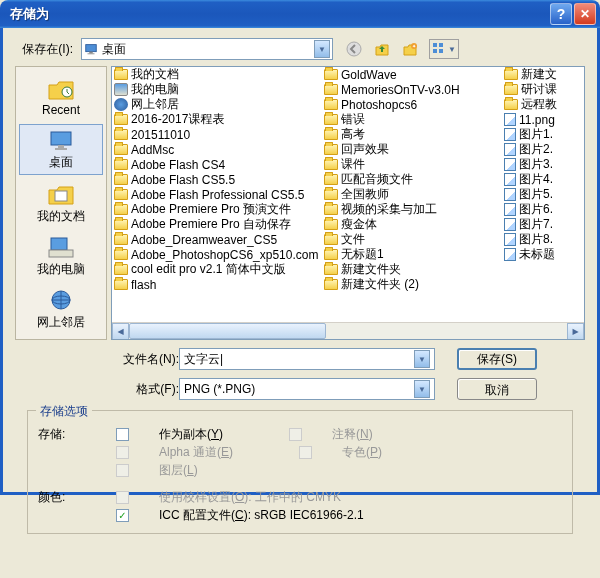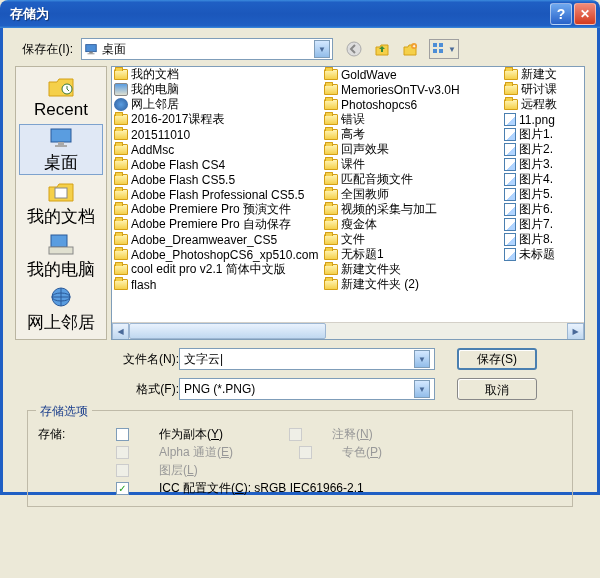--- a/index.html
+++ b/index.html
@@ -73,21 +73,21 @@
     border: 1px solid #bab5a1;
     padding: 4px 0;
     display: flex; flex-direction: column; align-items: center;
     gap: 2px;
   }
   .place-item {
     width: 84px; height: 52px;
     display: flex; flex-direction: column; align-items: center; justify-content: center;
     gap: 2px;
     border: 1px solid transparent;
-    font-size: 17px;
+    font-size: 12px;
     cursor: default;
   }
   .place-item.selected { border: 1px solid #7da2ce; background: #e0e8f5; }
   .place-icon { width: 28px; height: 24px; display: flex; align-items: center; justify-content: center; }
 
   .file-pane {
     flex: 1;
     background: #fff;
     border: 1px solid #7f9db9;
     margin-left: 4px;
@@ -527,20 +527,25 @@
       <span class="chk-lbl">Alpha 通道(<span class="u">E</span>)</span>
       <span class="checkbox" style="border-color:#ccc;background:#efefe7"></span>
       <span class="chk-lbl">专色(<span class="u">P</span>)</span>
     </div>
     <div class="opt-row">
       <span class="opt-label"></span>
       <span class="checkbox" style="border-color:#ccc;background:#efefe7"></span>
       <span class="chk-lbl">图层(<span class="u">L</span>)</span>
     </div>
 
+    <div class="opt-row" style="margin-top:10px">
+      <span class="opt-label">颜色:</span>
+      <span class="checkbox" style="border-color:#ccc;background:#efefe7"></span>
+      <span class="chk-lbl" style="margin-right:0">使用校样设置(<span class="u">O</span>): 工作中的 CMYK</span>
+    </div>
     <div class="opt-row">
       <span class="opt-label"></span>
       <span class="checkbox">✓</span>
       <span class="chk-lbl enabled" style="margin-right:0">ICC 配置文件(<span class="u">C</span>): sRGB IEC61966-2.1</span>
     </div>
   </div>
 
 </div>
 
 </body></html>

